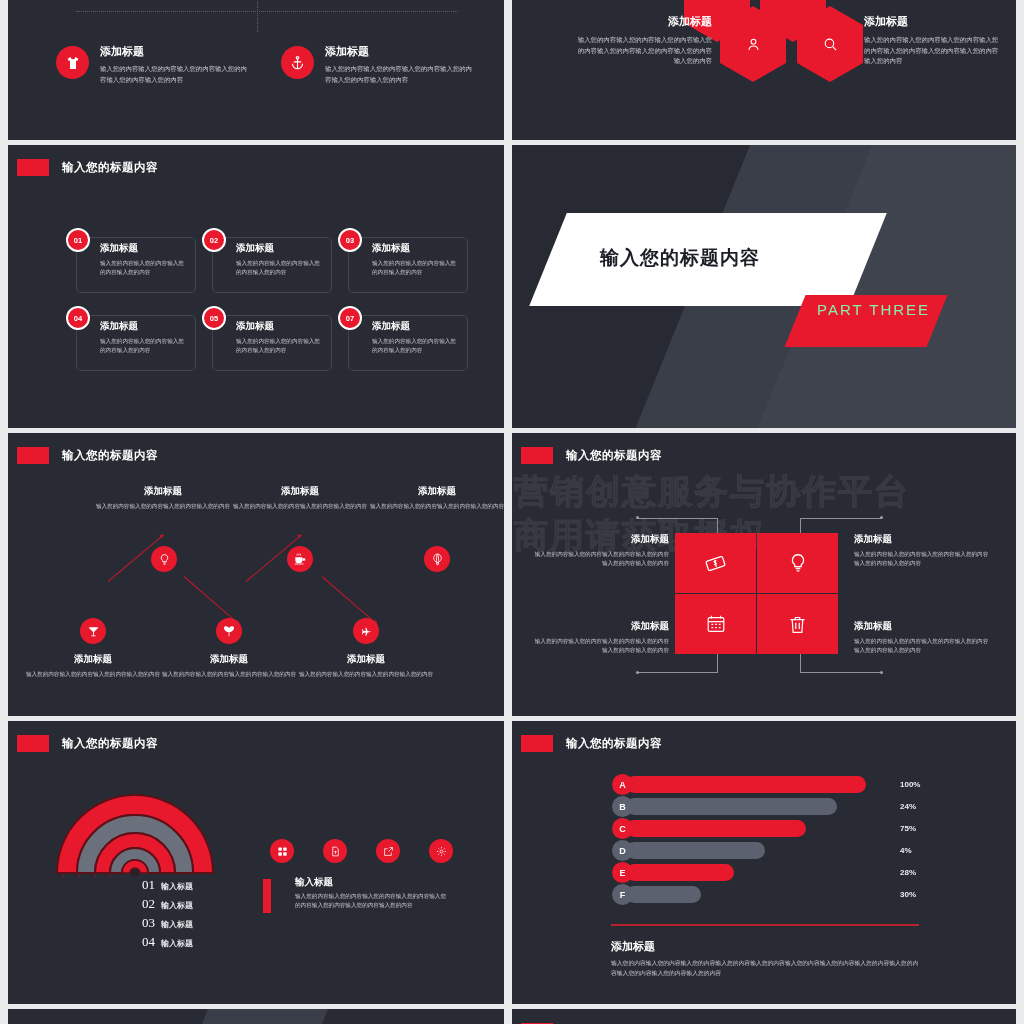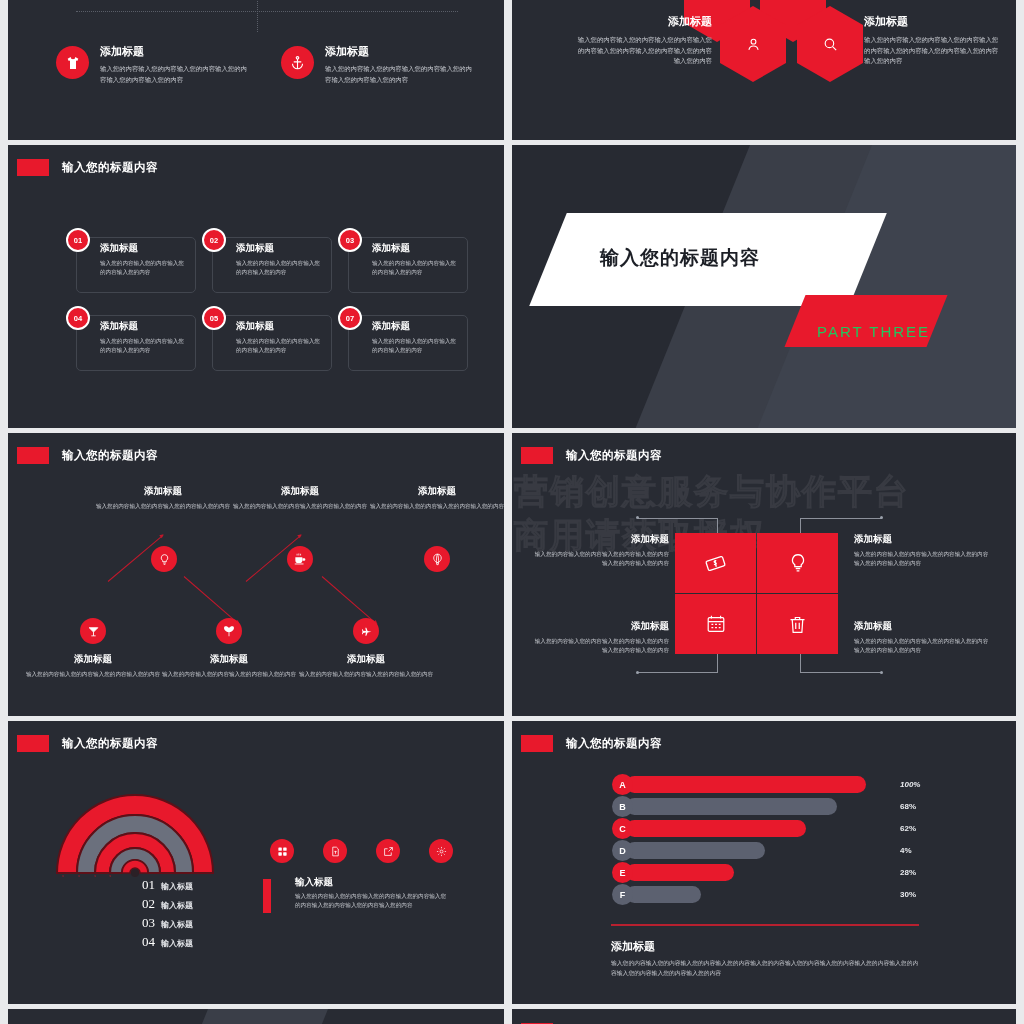--- a/index.html
+++ b/index.html
@@ -69,21 +69,21 @@
   #s4 { left: 512px; top: 145px; width: 504px; height: 283px; background:#272a32; }
   #s4 .band1 { position:absolute; top:0; left:238px; width:150px; height:283px; background:#3a3e48;
                transform: skewX(-22deg); transform-origin: top left; }
   #s4 .band2 { position:absolute; top:0; left:360px; width:260px; height:283px; background:#3e434e;
                transform: skewX(-22deg); transform-origin: top left; }
   #s4 .wparl { position:absolute; left:36px; top:68px; width:320px; height:93px; background:#ffffff;
                transform: skewX(-22deg); }
   #s4 .wtxt { position:absolute; left:88px; top:100px; color:#1c1f26; font-size:19px; font-weight:bold; letter-spacing:1px; }
   #s4 .rparl { position:absolute; left:283px; top:150px; width:142px; height:52px; background:#e8192c;
                transform: skewX(-22deg); }
-  #s4 .rtxt { position:absolute; left:305px; top:178px; color:#22c55e; font-size:15px; letter-spacing:2px; }
+  #s4 .rtxt { position:absolute; left:305px; top:156px; color:#86efac; font-size:15px; letter-spacing:2px; }
 
   
   #s5 { left: 8px; top: 433px; width: 496px; height: 283px; }
   #s5 .wm { position:absolute; left:60px; top:28px; font-size:96px; color:transparent;
             -webkit-text-stroke:1px rgba(255,255,255,.055); font-weight:bold; letter-spacing:6px; }
   #s5 .node { position:absolute; width:26px; height:26px; font-size:12px; }
   #s5 .lbl { position:absolute; text-align:center; width:150px; }
   #s5 .lbl .tt { font-size:9.5px; margin-bottom:4px; }
   #s5 .lbl .bd { font-size:5.6px; }
   #s5 .arrow { position:absolute; height:1px; background:#c0182b; transform-origin: left center; }
@@ -468,33 +468,33 @@
   <div class="slide" id="s8">
     <div class="hdr">
       <div class="hdr-mark"></div>
       <div class="hdr-title">输入您的标题内容</div>
     </div>
 
     <div class="brow" style="top:55px;">
       <div class="bbadge" style="background:#e8192c;">A</div>
       <div class="bbar" style="width:240px; background:#e8192c;"></div>
     </div>
-    <div class="bpct" style="top:59px;font-style:italic;">100%</div>
+    <div class="bpct" style="top:59px;">100%</div>
 
     <div class="brow" style="top:77px;">
       <div class="bbadge" style="background:#5c6170;">B</div>
       <div class="bbar" style="width:211px; background:#5c6170;"></div>
     </div>
-    <div class="bpct" style="top:81px;">68%</div>
+    <div class="bpct" style="top:81px;">24%</div>
 
     <div class="brow" style="top:99px;">
       <div class="bbadge" style="background:#e8192c;">C</div>
       <div class="bbar" style="width:180px; background:#e8192c;"></div>
     </div>
-    <div class="bpct" style="top:103px;">62%</div>
+    <div class="bpct" style="top:103px;">75%</div>
 
     <div class="brow" style="top:121px;">
       <div class="bbadge" style="background:#5c6170;">D</div>
       <div class="bbar" style="width:139px; background:#5c6170;"></div>
     </div>
     <div class="bpct" style="top:125px;">4%</div>
 
     <div class="brow" style="top:143px;">
       <div class="bbadge" style="background:#e8192c;">E</div>
       <div class="bbar" style="width:108px; background:#e8192c;"></div>

